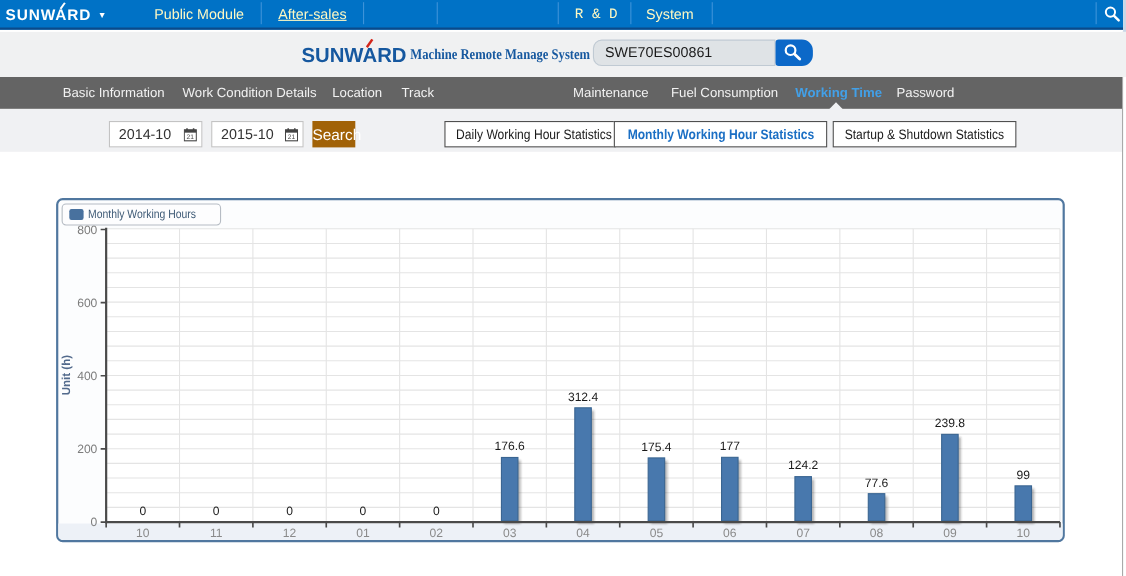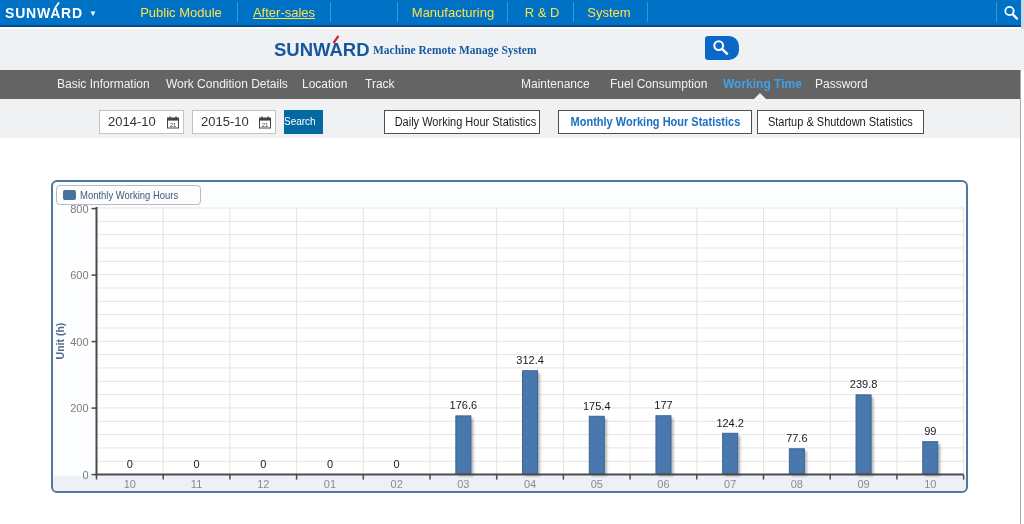--- a/index.html
+++ b/index.html
@@ -3,21 +3,21 @@
 <meta charset="utf-8">
 <style>
   * { margin:0; padding:0; box-sizing:border-box; }
   html,body { width:1024px; height:524px; background:#fff; overflow:hidden;
     font-family:"Liberation Sans", sans-serif; }
   .abs { position:absolute; }
   
   #topbar { position:absolute; left:0; top:0; width:1021px; height:27px;
     background:#0072c6; border-bottom:2px solid #0b4a8a; }
   .navitem { position:absolute; top:0; height:27px; line-height:26px;
-    color:#fde047; font-size:13px; transform:translateX(-50%); white-space:nowrap; }
+    color:#fef9c3; font-size:13px; transform:translateX(-50%); white-space:nowrap; }
   .navsep { position:absolute; top:2px; height:20px; width:1px; background:#3d93d9; }
   #logo { position:absolute; left:5px; top:5px; color:#fff; font-size:14px;
     font-weight:bold; letter-spacing:0.8px; }
   
   #header { position:absolute; left:0; top:29px; width:1024px; height:41px;
     background:#f0f1f2; }
   
   #tabbar { position:absolute; left:0; top:70px; width:1020px; height:29px;
     background:#646464; }
   .tab { position:absolute; top:0; height:29px; line-height:29px; color:#f2f2f2;
@@ -49,22 +49,21 @@
 
 <div id="topbar">
   <div id="logo">SUNWARD<span style="font-size:8px;position:relative;top:-2px;left:6px;letter-spacing:0;">▼</span>
     <svg style="position:absolute;left:48px;top:-3px;" width="8" height="7" viewBox="0 0 8 7">
         <line x1="2" y1="6" x2="6" y2="0.5" stroke="#fff" stroke-width="1.8"></line>
       </svg>
   </div>
   <div class="navitem" style="left:181px;">Public Module</div>
   <div class="navitem" style="left:284px;text-decoration:underline;">After-sales</div>
   <div class="navitem" style="left:363px;margin-top:36px;">Credit</div>
-  <div class="navitem" style="left:453px;">Manufacturing</div>
-  <div class="navitem" style="left:542px;">R &amp; D</div>
+  <div class="navitem" style="left:542px;font-family:Liberation Mono, monospace;">R &amp; D</div>
   <div class="navitem" style="left:609px;">System</div>
   <div class="navsep" style="left:237px;"></div>
   <div class="navsep" style="left:330px;"></div>
   <div class="navsep" style="left:397px;"></div>
   <div class="navsep" style="left:507px;"></div>
   <div class="navsep" style="left:573px;"></div>
   <div class="navsep" style="left:647px;"></div>
   <div class="navsep" style="left:996px;"></div>
   <svg class="abs" style="left:1002px;top:3px;" width="18" height="20" viewBox="0 0 18 20">
     <circle cx="7.5" cy="8" r="4.2" fill="none" stroke="#fff" stroke-width="1.8"></circle>
@@ -74,20 +73,21 @@
 <div class="abs" style="left:1021px;top:0;width:3px;height:29px;background:#c9d7e7;"></div>
 <div class="abs" style="left:1020px;top:29px;width:1px;height:495px;background:#a9a9a9;"></div>
 
 <div id="header">
   <div class="abs" style="left:274px;top:10px;color:#16589f;font-size:18.5px;font-weight:bold;">SUNWARD
     <svg style="position:absolute;left:57px;top:-4px;" width="10" height="9" viewBox="0 0 10 9">
         <line x1="2.5" y1="8" x2="7.5" y2="0.8" stroke="#d4261a" stroke-width="2.2"></line>
       </svg>
   </div>
   <div class="abs" style="left:373px;top:13px;color:#16589f;font-size:13.5px;font-weight:bold;font-family:'Liberation Serif',serif;white-space:nowrap;"><span style="display:inline-block;transform:scaleX(0.85);transform-origin:left;">Machine Remote Manage System</span></div>
+  <div class="abs" style="left:539px;top:7px;width:166px;height:24px;background:#dfe3e6;border:1px solid #c0cad3;border-radius:8px 0 0 8px;font-size:13px;color:#1b1b1b;line-height:22px;padding-left:10px;">SWE70ES00861</div>
   <div class="abs" style="left:705px;top:7px;width:34px;height:24px;background:#0c68c8;border-radius:3px 10px 10px 3px;">
     <svg style="position:absolute;left:6px;top:3px;" width="20" height="18" viewBox="0 0 20 18">
       <circle cx="7.7" cy="6.6" r="4.4" fill="none" stroke="#fff" stroke-width="2"></circle>
       <line x1="11.2" y1="10.1" x2="16" y2="14.6" stroke="#fff" stroke-width="2.6" stroke-linecap="round"></line>
     </svg>
   </div>
 </div>
 
 <div id="tabbar">
   <div class="tab" style="left:57px;">Basic Information</div>
@@ -113,22 +113,22 @@
 </div>
 <div class="dinput" style="left:192px;width:84px;">2015-10
   <svg style="position:absolute;right:4px;top:5px;" width="12" height="13" viewBox="0 0 12 13">
     <rect x="0.5" y="2" width="11" height="10" fill="#fff" stroke="#444" stroke-width="1"></rect>
     <rect x="0.5" y="2" width="11" height="2.6" fill="#444"></rect>
     <line x1="3" y1="0.6" x2="3" y2="3" stroke="#444" stroke-width="1.4"></line>
     <line x1="9" y1="0.6" x2="9" y2="3" stroke="#444" stroke-width="1.4"></line>
     <text x="6" y="10.5" font-size="6" text-anchor="middle" fill="#444" font-family="Liberation Sans">21</text>
   </svg>
 </div>
-<div class="abs" style="left:284px;top:110px;width:39px;height:24px;background:#0369a1;color:#fff;font-size:10px;text-align:left;line-height:24px;">Search</div>
-<div class="statbtn" style="left:384px;width:156px;"><span>Daily Working Hour Statistics</span></div>
+<div class="abs" style="left:284px;top:110px;width:39px;height:24px;background:#a16207;color:#fff;font-size:14px;text-align:right;line-height:24px;">Search</div>
+<div class="statbtn" style="left:404px;width:156px;"><span>Daily Working Hour Statistics</span></div>
 <div class="statbtn" style="left:558px;width:194px;color:#1b6fc4;font-weight:bold;"><span>Monthly Working Hour Statistics</span></div>
 <div class="statbtn" style="left:757px;width:167px;"><span>Startup &amp; Shutdown Statistics</span></div>
 
 <div id="panel"></div>
 <div class="abs" style="left:53px;top:476px;width:913px;height:15px;background:#edf1f7;border-radius:0 0 5px 5px;"></div>
 <svg class="abs" style="left:51px;top:180px;" width="917" height="313" viewBox="51 180 917 313">
   <defs>
     <filter id="sh" x="-40%" y="-40%" width="200%" height="200%">
       <feGaussianBlur stdDeviation="1.1"></feGaussianBlur>
     </filter>

